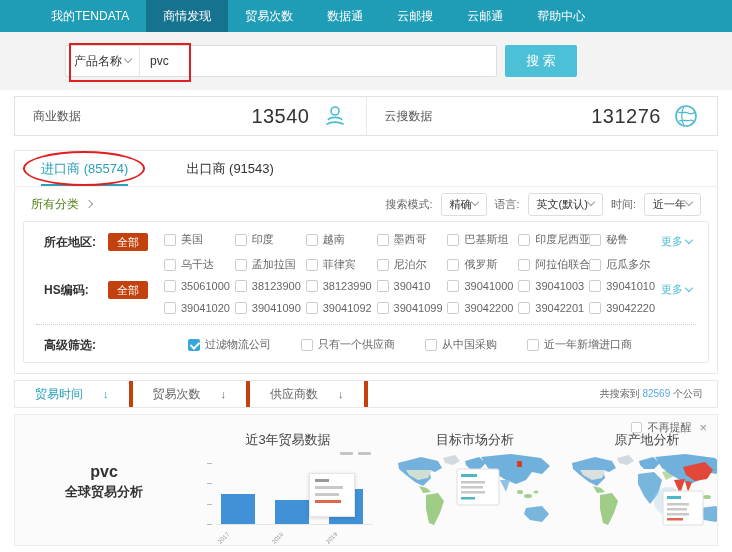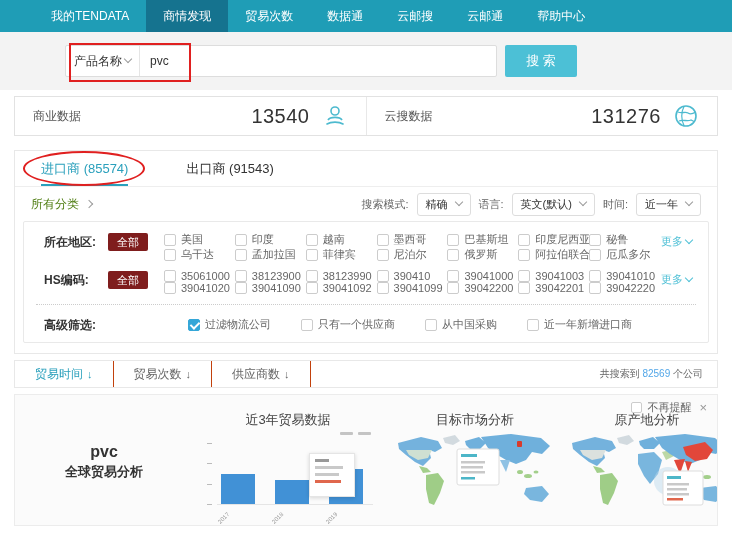--- a/index.html
+++ b/index.html
@@ -42,46 +42,46 @@
   .tabs-card { margin:14px 14px 0; background:#fff; border:1px solid #e8e8e8; position:relative; }
   .tabs-row { height:36px; border-bottom:1px solid #eee; display:flex; gap:58px; padding-left:26px; }
   .tab { line-height:35px; font-size:13px; color:#333; cursor:pointer; }
   .tab.active { color:#2aa0bc; border-bottom:2px solid #2aa0bc; }
   .annotation-ellipse { position:absolute; left:8px; top:0px; width:122px; height:35px;
     border:2px solid #e02020; border-radius:50%; pointer-events:none; }
   .mode-row { height:34px; display:flex; align-items:center; padding:0 16px; }
   .all-cats { color:#4d7c0f; font-size:12px; display:flex; align-items:center; gap:4px; cursor:pointer; }
   .mode-controls { margin-left:auto; display:flex; align-items:center; gap:8px; }
   .mode-label { color:#666; font-size:11px; }
-  .dd { display:flex; align-items:center; gap:8px; border:1px solid #ddd; border-radius:3px;
+  .dd { display:flex; align-items:center; border:1px solid #ddd; border-radius:3px;
     background:#fff; padding:3px 8px; font-size:11px; color:#333; cursor:pointer; }
   
   .filter-box { margin:0 8px 10px; border:1px solid #e9e9e9; border-radius:2px; padding:10px 0 8px; }
   .f-row { display:flex; padding:0 0 0 20px; position:relative; margin-bottom:8px; }
   .f-label { width:64px; font-weight:bold; font-size:12px; color:#333; padding-top:2px; flex-shrink:0; }
-  .all-btn { height:18px; line-height:18px; padding:0 9px; background:#7f1d1d; color:#fff;
+  .all-btn { height:18px; line-height:18px; padding:0 9px; background:#c2410c; color:#fff;
     border-radius:2px; font-size:11px; margin:1px 16px 0 0; cursor:pointer; flex-shrink:0; }
-  .cb-grid { flex:1; display:grid; grid-template-columns:repeat(7,1fr); padding-right:48px; }
+  .cb-grid { flex:1; display:grid; grid-template-columns:repeat(7,1fr); row-gap:10px; padding-right:48px; }
   .cb { display:flex; align-items:center; gap:5px; font-size:11px; color:#666; white-space:nowrap;
     overflow:hidden; cursor:pointer; }
   .box { width:12px; height:12px; border:1px solid #ccc; border-radius:2px; background:#fff;
     flex-shrink:0; position:relative; }
   .box.checked { background:#35a7d8; border-color:#35a7d8; }
   .box.checked::after { content:""; position:absolute; left:3px; top:0px; width:4px; height:7px;
     border-right:2px solid #fff; border-bottom:2px solid #fff; transform:rotate(45deg); }
   .more-link { position:absolute; right:16px; top:2px; color:#4fc0d6; font-size:11px;
     display:flex; align-items:center; gap:3px; cursor:pointer; }
   .dotted-divider { border-top:1px dotted #ccc; margin:10px 12px 10px; }
   .adv-row { display:flex; padding-left:20px; }
   .adv-opts { display:flex; gap:30px; margin-left:80px; }
   
   .sort-bar { margin:6px 14px 0; height:28px; background:#fff; border:1px solid #e8e8e8;
     display:flex; align-items:center; }
-  .sort-item { padding:0 20px; line-height:26px; border-right:1px solid #c2410c; color:#666;
-    font-size:12px; cursor:pointer; display:flex; align-items:center; gap:4px; }
+  .sort-item { padding:0 20px; line-height:26px; border-right:4px solid #c2410c; color:#666;
+    font-size:12px; cursor:pointer; display:flex; align-items:center; gap:20px; }
   .sort-item.active { color:#2aa0bc; }
   .sort-arrow { font-size:11px; }
   .result { margin-left:auto; padding-right:14px; font-size:10px; color:#666; }
   .result .count { color:#53a7e8; }
   
   .panel { margin:6px 14px 0; height:132px; background:#fbfbfb; border:1px solid #ececec;
     position:relative; overflow:hidden; }
   .dismiss { position:absolute; right:10px; top:5px; display:flex; align-items:center; gap:5px;
     font-size:11px; color:#666; }
   .dismiss .box { width:11px; height:11px; }

